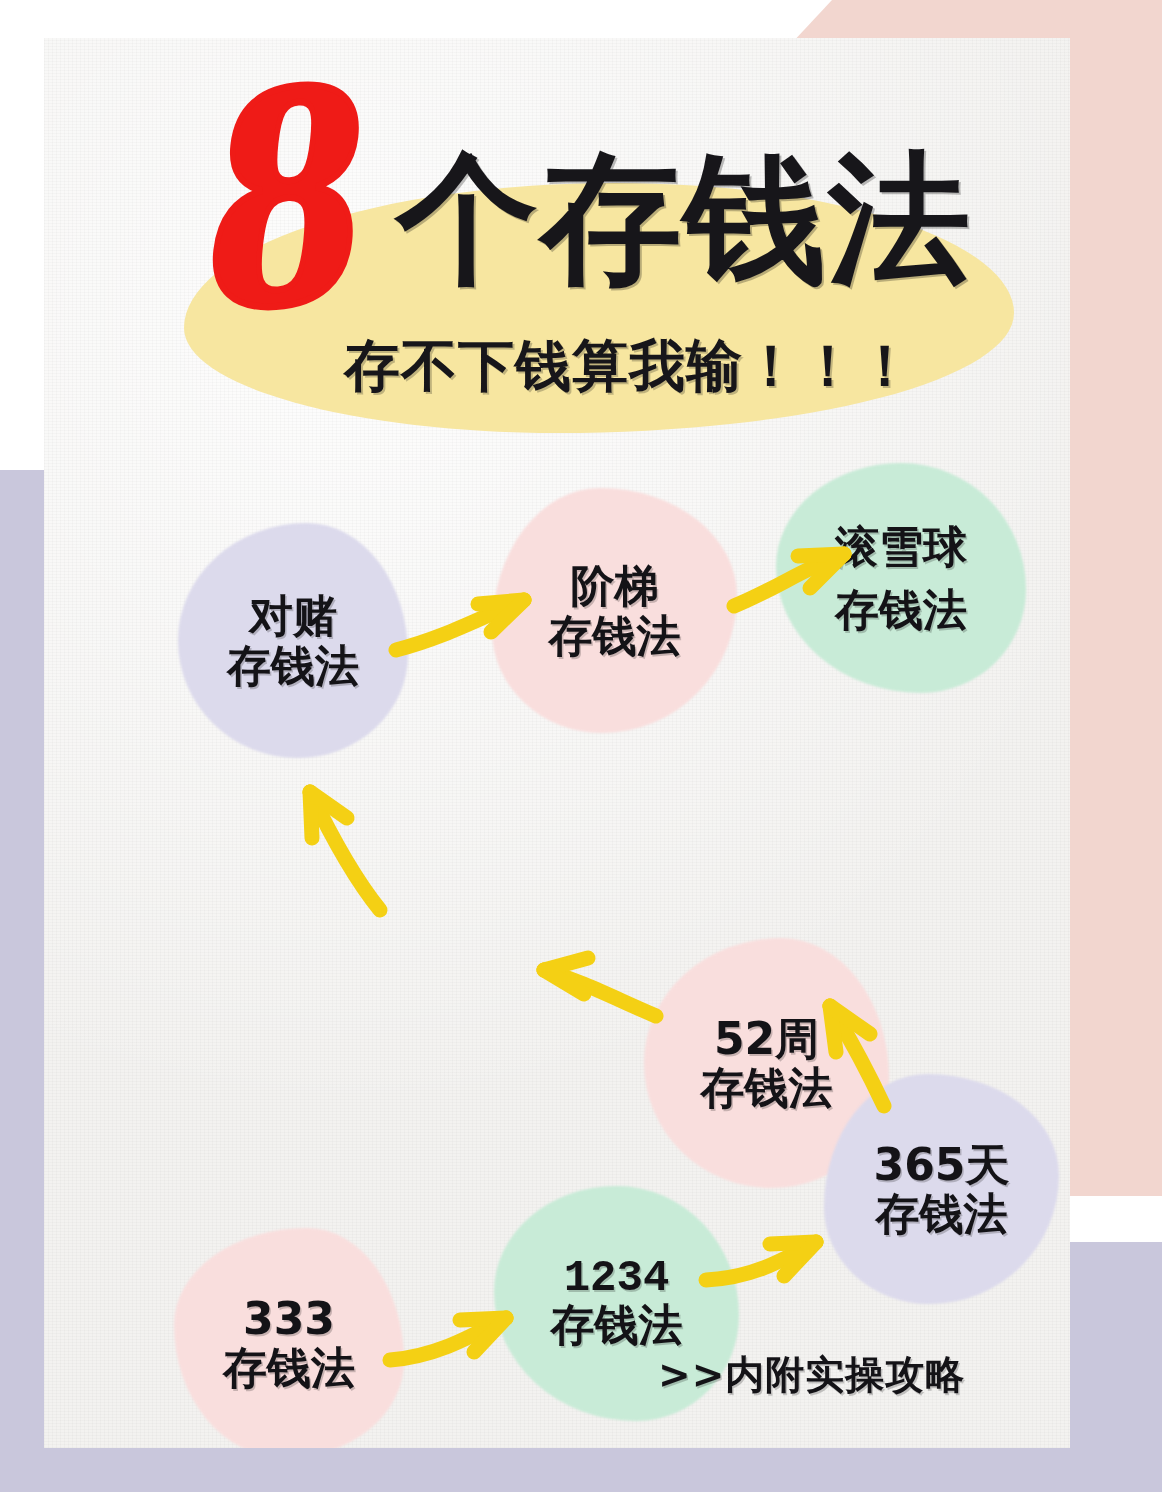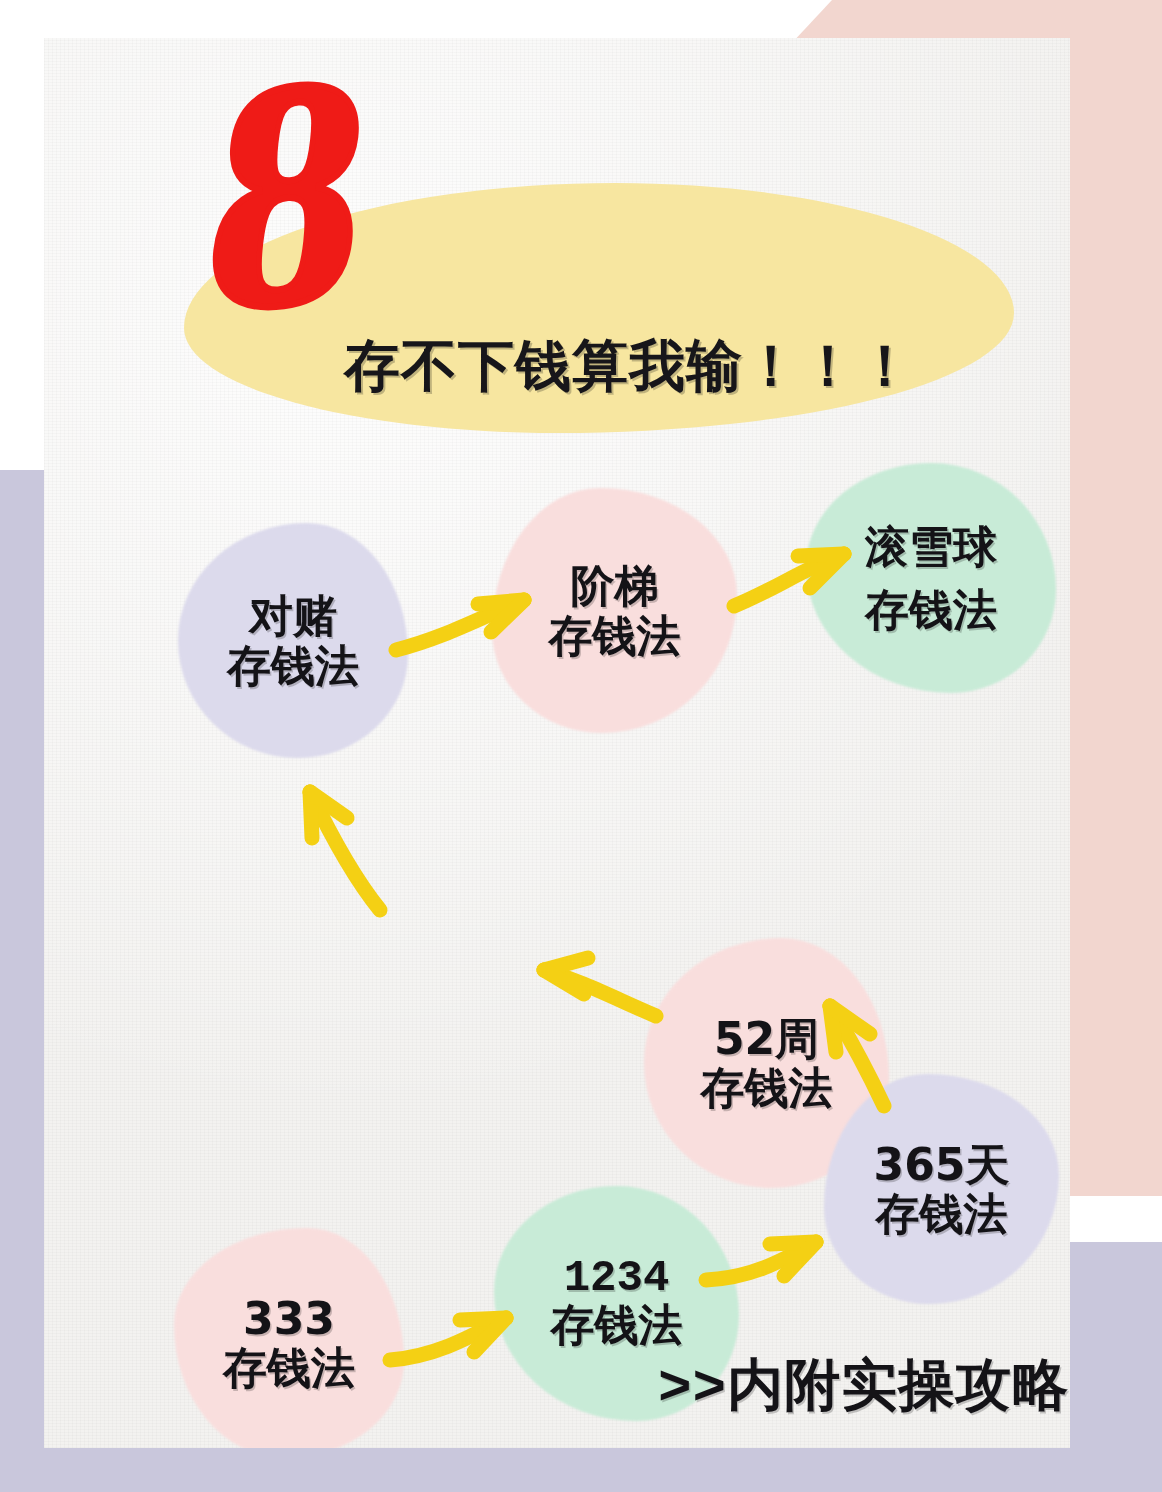--- a/index.html
+++ b/index.html
@@ -108,58 +108,58 @@
   .shape-d .blob{border-radius:58% 42% 52% 48% / 42% 58% 42% 58%;}
 
   .l1{font-size:44px;}
   .l2{font-size:44px;}
 
   
   #arrows{position:absolute;left:0;top:0;width:1026px;height:1410px;z-index:5;pointer-events:none;}
 
   .footnote{
     position:absolute;left:614px;top:1310px;
-    font-size:56px;font-weight:bold;letter-spacing:1px;color:#141317;
+    font-size:39px;font-weight:bold;letter-spacing:1px;color:#141317;
     text-shadow:1.5px 1.5px 0 rgba(0,0,0,.2);
     white-space:nowrap;
-    font-family:Liberation Mono, monospace;
   }
 </style>
 </head>
 <body>
 
 <div id="page">
 
   <div class="deco deco-pink-top"></div>
   <div class="deco deco-pink-right"></div>
   <div class="deco deco-lav-left"></div>
   <div class="deco deco-lav-br"></div>
   <div class="deco deco-lav-bottom"></div>
 
   <div id="card">
 
     <div id="header">
       <div class="hl-blob"></div>
       <div class="big8">8</div>
+      <div class="title-cn">个存钱法</div>
       <div class="subtitle-cn">存不下钱算我输！！！</div>
     </div>
 
     <div class="bubble b-lav shape-a" style="left:134px;top:485px;width:230px;height:235px;justify-content:center;">
       <div class="blob"></div>
       <div class="txt l1">对赌</div>
       <div class="txt l2">存钱法</div>
     </div>
 
     <div class="bubble b-pink shape-b" style="left:448px;top:450px;width:245px;height:245px;align-items:center;">
       <div class="blob"></div>
       <div class="txt l1">阶梯</div>
       <div class="txt l2">存钱法</div>
     </div>
 
-    <div class="bubble b-mint shape-c" style="left:762px;top:425px;width:250px;height:230px;gap:13px;">
+    <div class="bubble b-mint shape-c" style="left:732px;top:425px;width:250px;height:230px;gap:13px;">
       <div class="blob"></div>
       <div class="txt l1">滚雪球</div>
       <div class="txt l2">存钱法</div>
     </div>
 
 
     <div class="bubble b-pink shape-a" style="left:600px;top:900px;width:245px;height:250px;">
       <div class="blob"></div>
       <div class="txt l1">52周</div>
       <div class="txt l2">存钱法</div>

